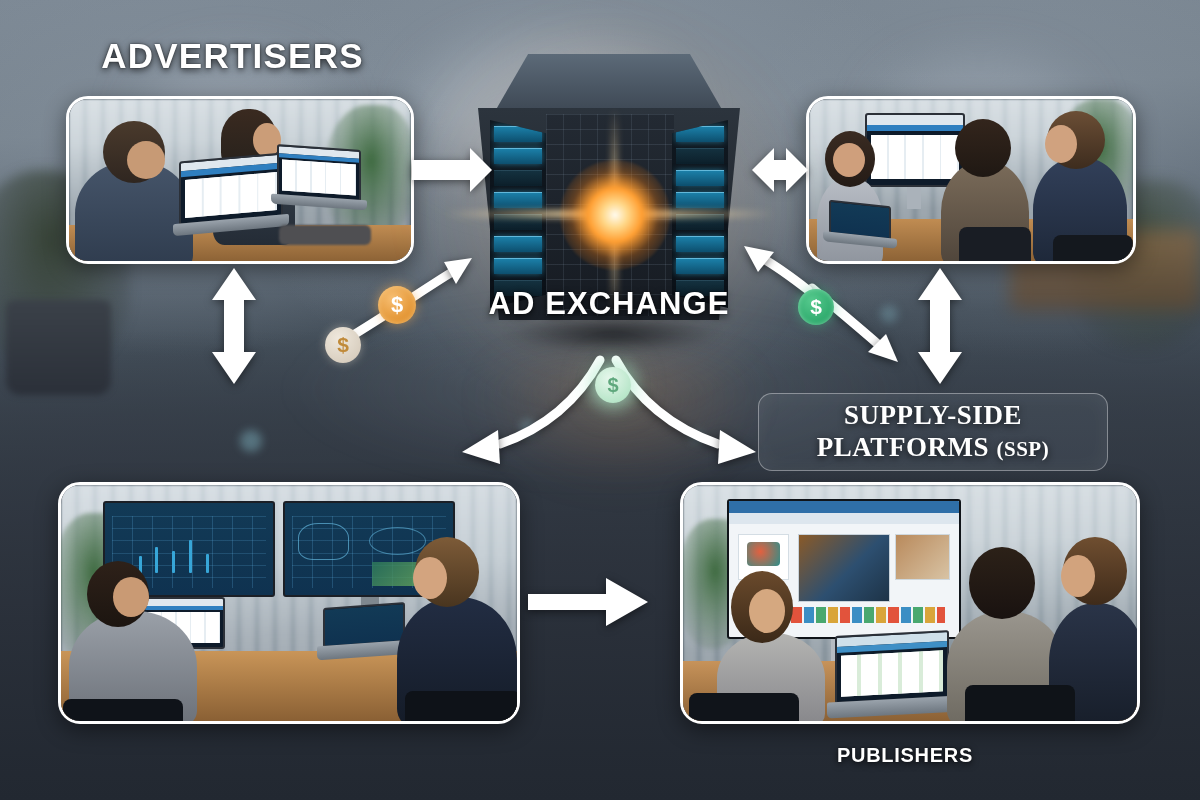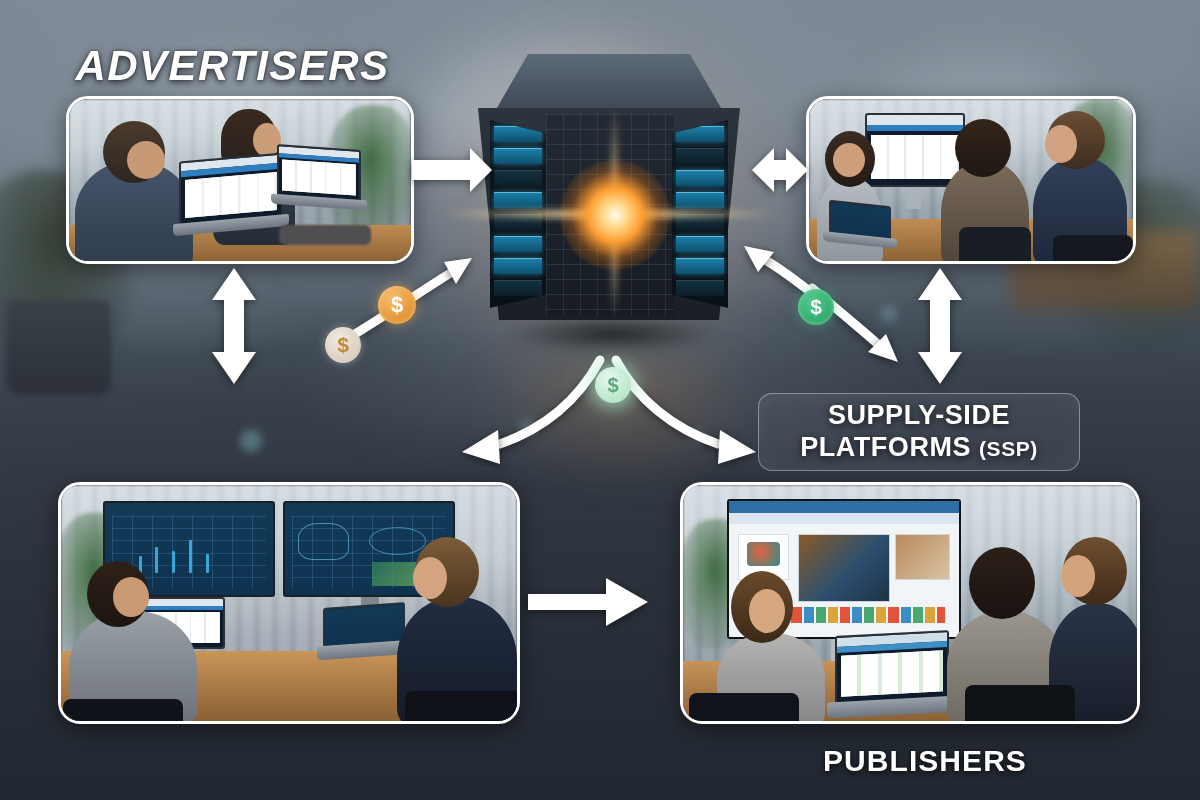--- a/index.html
+++ b/index.html
@@ -172,41 +172,41 @@
     position:absolute;
     color:#fff;
     font-weight:bold;
     letter-spacing:.035em;
     text-transform:uppercase;
     text-align:center;
     text-shadow:0 2px 7px rgba(0,0,0,.75), 0 0 2px rgba(0,0,0,.6);
     line-height:1.16;
     white-space:nowrap;
   }
-  #label-advertisers { left:60px; top:42px; width:345px; font-size:42px;font-style:italic; }
+  #label-advertisers { left:60px; top:36px; width:345px; font-size:35px; }
   #label-adexchanges { left:840px; top:42px; width:290px; font-size:31px; }
   #label-adexchange  { left:468px; top:286px; width:282px; font-size:31px; }
-  #label-publishers  { left:800px; top:744px; width:250px; font-size:30px; }
+  #label-publishers  { left:780px; top:744px; width:250px; font-size:20px; }
 
   .platform-box {
     position:absolute;
     border:1.5px solid rgba(255,255,255,.38);
     border-radius:14px;
     background:rgba(120,132,146,.14);
     display:flex; align-items:center; justify-content:center;
     box-shadow:inset 0 0 22px rgba(255,255,255,.05);
   }
   .platform-box .ptxt {
     color:#fff; font-weight:bold; font-size:27px; line-height:1.18;
     text-align:center; text-transform:uppercase; letter-spacing:.02em;
     text-shadow:0 2px 7px rgba(0,0,0,.7);
   }
   .ptxt .sm { font-size:21px; }
   #box-dsp { left:95px; top:393px; width:350px; height:78px; }
-  #box-ssp { left:758px; top:393px; width:322px; height:78px; }
+  #box-ssp { left:758px; top:393px; width:350px; height:78px;font-family:Liberation Serif, serif; }
 
   
   .arrow-svg { position:absolute; overflow:visible; }
   .ar { fill:#ffffff; filter:drop-shadow(0 2px 4px rgba(0,0,0,.5)); }
   .ar-stroke { stroke:#ffffff; fill:none; stroke-width:9; stroke-linecap:round;
                filter:drop-shadow(0 2px 4px rgba(0,0,0,.45)); }
 
   
   .coin {
     position:absolute; border-radius:50%;
@@ -511,20 +511,21 @@
     </g>
   </svg>
 
   <div class="coin-halo"></div>
   <div class="coin" id="coin-gold">$</div>
   <div class="coin" id="coin-pale">$</div>
   <div class="coin" id="coin-green">$</div>
   <div class="coin" id="coin-mint">$</div>
 
   <div class="label" id="label-advertisers">ADVERTISERS</div>
+  <div class="label" id="label-adexchange">AD EXCHANGE</div>
   <div class="label" id="label-publishers">PUBLISHERS</div>
 
 
   <div class="platform-box" id="box-ssp">
     <div class="ptxt">
       <span>SUPPLY-SIDE</span><br>
       <span>PLATFORMS</span>
       <span class="sm">(SSP)</span>
     </div>
   </div>

